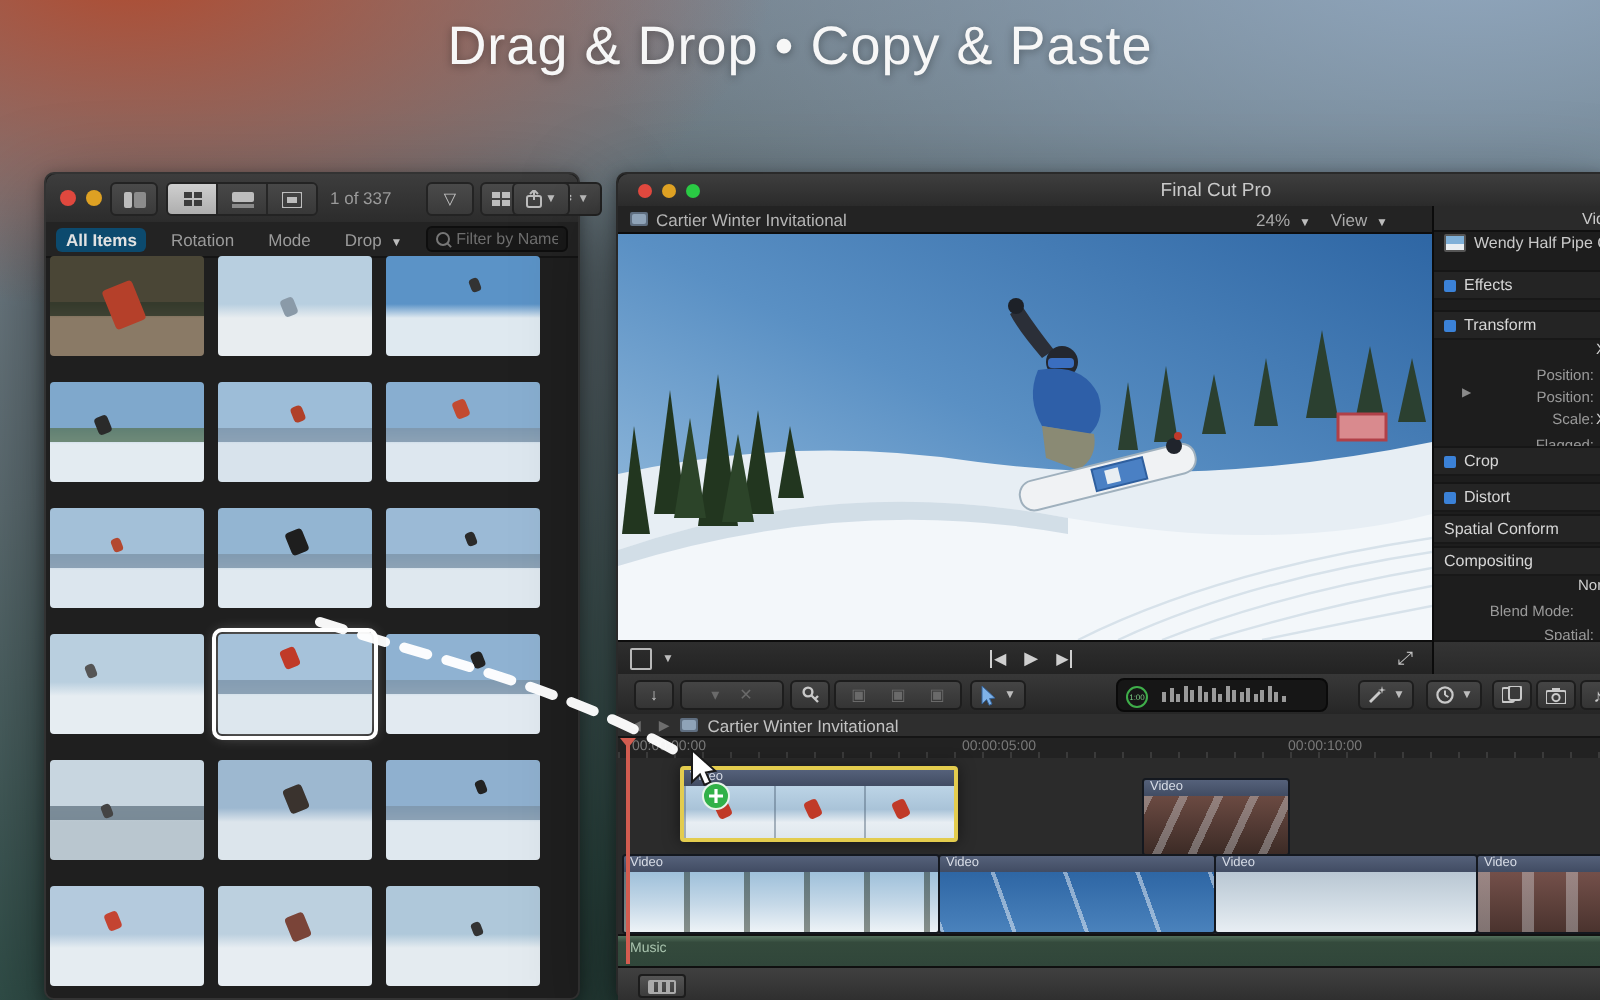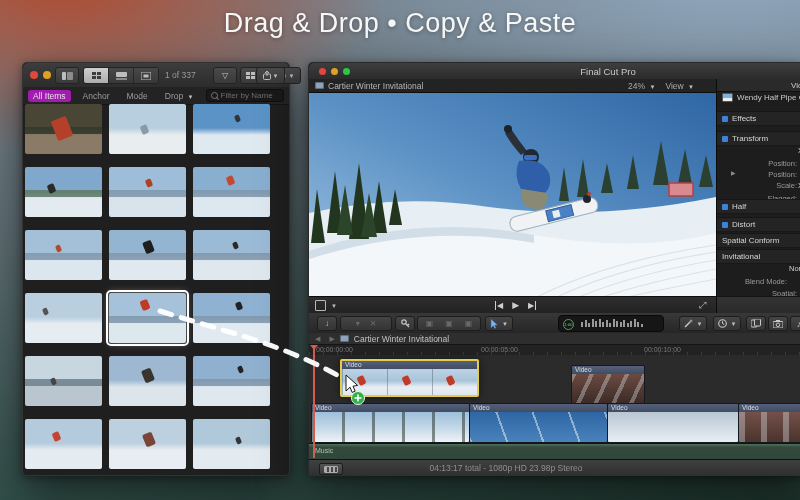--- a/index.html
+++ b/index.html
@@ -6,21 +6,21 @@
     font-family:"Liberation Sans","DejaVu Sans",sans-serif;-webkit-font-smoothing:antialiased;}
   body{position:relative;
     background:
       radial-gradient(70% 60% at 8% -4%, #b04a2e 0%, rgba(176,74,46,0) 58%),
       radial-gradient(85% 75% at 92% -8%, #93aac2 0%, rgba(147,170,194,0) 68%),
       linear-gradient(168deg,#7d8894 0%,#5d6d72 38%,#32504a 74%,#1e332c 100%);}
   
   .headline{position:absolute;left:0;top:8px;width:800px;text-align:center;color:#f7f7f7;
     font-size:27px;font-weight:400;letter-spacing:.5px;text-shadow:0 1px 4px rgba(0,0,0,.35);}
   
-  .win{position:absolute;border-radius:5px;box-shadow:0 18px 45px rgba(0,0,0,.5),0 2px 8px rgba(0,0,0,.4);}
+  .win{position:absolute;border-radius:5px;box-shadow:0 18px 45px rgba(0,0,0,.5),0 2px 8px rgba(0,0,0,.4);margin-top:24px;}
   .lights{position:absolute;display:flex;gap:5px;}
   .light{width:8px;height:8px;border-radius:50%;}
   .l-red{background:#e0483e;}.l-yel{background:#dea123;}.l-grn{background:#2aca44;}
   
   #browser{left:22px;top:62px;width:266px;height:412px;background:#1f1f1f;border:1px solid rgba(255,255,255,.09);}
   .b-toolbar{position:absolute;left:0;top:0;right:0;height:24px;border-radius:5px 5px 0 0;
     background:linear-gradient(#3d3d3d,#2c2c2c);border-bottom:1px solid #161616;}
   .b-toolbar .lights{left:7px;top:8px;}
   .tbtn{position:absolute;top:4px;height:15px;background:linear-gradient(#4a4a4a,#3a3a3a);
     border:1px solid #232323;border-radius:3px;display:flex;align-items:center;justify-content:center;
@@ -28,21 +28,21 @@
   .seg{position:absolute;top:4px;height:15px;display:flex;border:1px solid #232323;border-radius:3px;overflow:hidden;}
   .seg .s{width:24px;background:linear-gradient(#484848,#383838);display:flex;align-items:center;justify-content:center;border-right:1px solid #262626;}
   .seg .s:last-child{border-right:none;}
   .seg .s.on{background:linear-gradient(#cfcfcf,#aeaeae);}
   .mini-ic{display:block;}
   .count{position:absolute;top:7px;color:#9a9a9a;font-size:8.5px;}
   .chev{font-size:6px;color:#bdbdbd;margin-left:2px;}
   .b-filter{position:absolute;left:0;top:24px;right:0;height:17px;background:#232323;border-bottom:1px solid #141414;
     display:flex;align-items:center;padding:0 5px;gap:7px;}
   .ftab{font-size:8.5px;color:#9b9b9b;padding:1px 5px;border-radius:3px;white-space:nowrap;}
-  .ftab.on{background:#a21caf;color:#e2e2e2;}
+  .ftab.on{background:#0c4a6e;color:#e2e2e2;font-weight:bold;}
   .search{margin-left:auto;width:120px;height:11px;background:#191919;border:1px solid #0e0e0e;border-radius:3px;
     display:flex;align-items:center;padding:0 4px;gap:3px;}
   .search input{background:none;border:none;outline:none;color:#bbb;font-size:8px;width:100%;padding:0;
     font-family:"Liberation Sans",sans-serif;}
   .search input::placeholder{color:#6e6e6e;}
   .mag{width:5px;height:5px;border:1px solid #777;border-radius:50%;position:relative;flex:none;}
   .mag:after{content:"";position:absolute;width:3px;height:1px;background:#777;left:4px;top:5px;transform:rotate(45deg);}
   #thumb-grid{position:absolute;left:2px;top:41px;display:grid;grid-template-columns:repeat(3,77px);
     grid-auto-rows:50px;gap:13px 7px;}
   .thumb{position:relative;border-radius:2px;overflow:hidden;}
@@ -190,21 +190,21 @@
     <div class="tbtn" style="right:4px;width:27px;top:4px;left:auto;">
       <svg width="8" height="9">
           <rect x="0.5" y="3" width="7" height="5.5" rx="1" fill="none" stroke="#bdbdbd"></rect>
           <path d="M4 0 L4 5 M2 2 L4 0 L6 2" stroke="#bdbdbd" fill="none"></path>
         </svg>
       <span class="chev">▼</span>
     </div>
   </div>
   <div class="b-filter">
     <span class="ftab on">All Items</span>
-    <span class="ftab">Anchor</span>
+    <span class="ftab">Rotation</span>
     <span class="ftab">Mode</span>
     <span class="ftab"><span>Drop</span> <span class="chev">▼</span></span>
     <div class="search">
       <span class="mag"></span>
       <input placeholder="Filter by Name" style="">
     </div>
   </div>
   <div id="thumb-grid">
       <div class="thumb" style="background: linear-gradient(rgb(74, 70, 54) 0%, rgb(74, 70, 54) 48%, rgb(138, 122, 102) 62%, rgb(138, 122, 102) 100%);">
         <i class="mtn" style="background: rgb(49, 56, 42);"></i>
@@ -398,31 +398,31 @@
     <div class="irow" style="top:88px;">
       <span class="disc">▶</span>
       <span class="lab">Scale:</span>
     </div>
     <div class="irow" style="top:101px;">
       <span class="lab">Flagged:</span>
       <span class="val">X</span>
     </div>
     <div class="isec" style="top:120px;">
       <span class="cb"></span>
-      <span>Half</span>
+      <span>Crop</span>
     </div>
     <div class="isec" style="top:138px;">
       <span class="cb"></span>
       <span>Distort</span>
     </div>
     <div class="isec" style="top:154px;">
       <span>Spatial Conform</span>
     </div>
     <div class="isec" style="top:170px;">
-      <span>Invitational</span>
+      <span>Compositing</span>
     </div>
     <div class="irow bm" style="top:184px;">
       <span class="lab">Blend Mode:</span>
       <span class="val">Nor</span>
     </div>
     <div class="irow" style="top:196px;">
       <span class="lab">Spatial:</span>
     </div>
     <div class="insp-footer"></div>
   </div>
@@ -570,21 +570,20 @@
       <span>Music</span>
     </div>
   </div>
 
   <div class="playhead"></div>
 
   <div class="statusbar">
     <div class="idx-btn">
       <span class="idx-ic"></span>
     </div>
-    <span class="status-text">04:13:17 total - 1080p HD 23.98p Stereo</span>
   </div>
 </div>
 
 <svg id="overlay">
   <path d="M160 311 C 222 331, 282 343, 344 379" fill="none" stroke="#ffffff" stroke-width="5" stroke-linecap="round" stroke-dasharray="12 10" opacity="0.96"></path>
   <path d="M346 375 L346 391 L350 387.2 L352.2 392.4 L355.2 391.2 L353 386.2 L357.6 385.4 Z" fill="#ffffff" stroke="#1a1a1a" stroke-width="1"></path>
   <g>
     <circle cx="358" cy="398" r="6.5" fill="#31b148" stroke="#e8f5ea" stroke-width="1"></circle>
     <path d="M358 394.5 L358 401.5 M354.5 398 L361.5 398" stroke="#ffffff" stroke-width="1.6"></path>
   </g>

